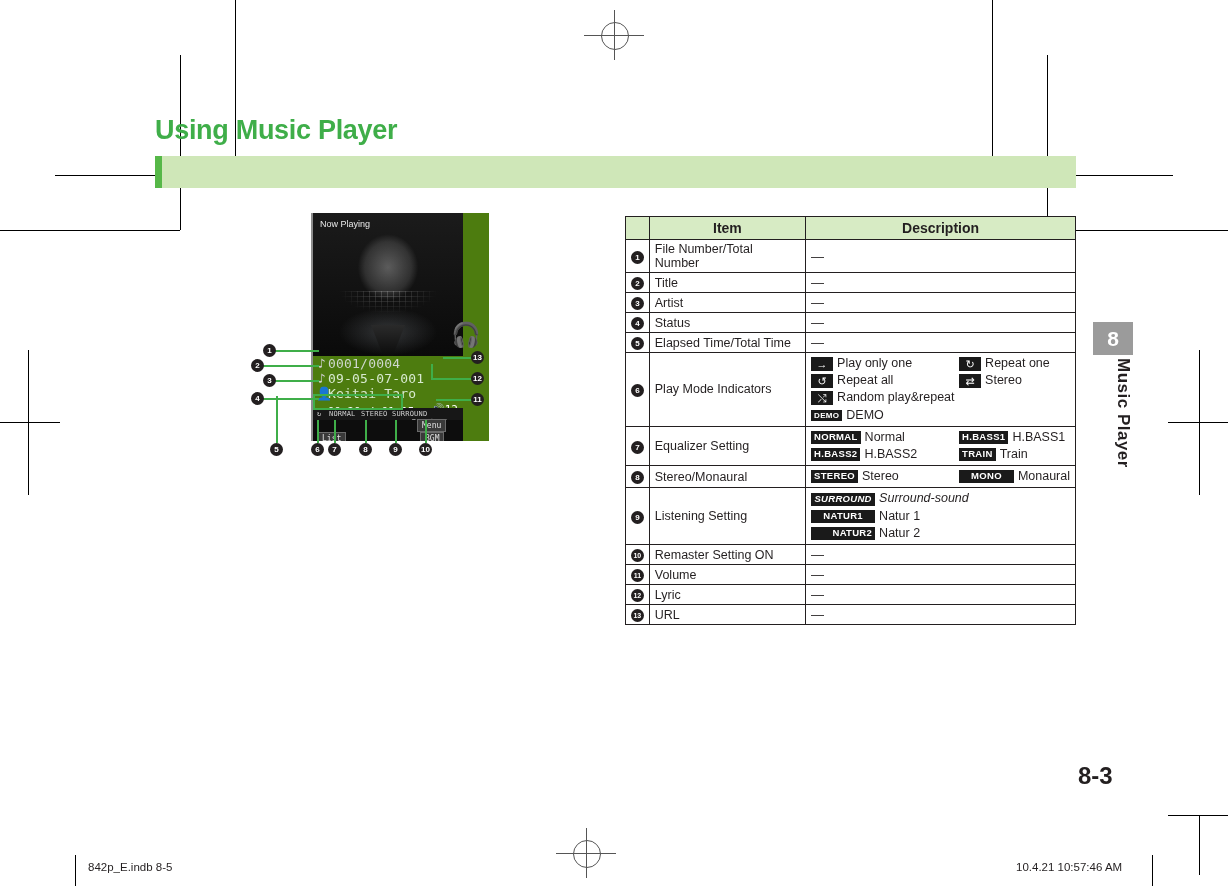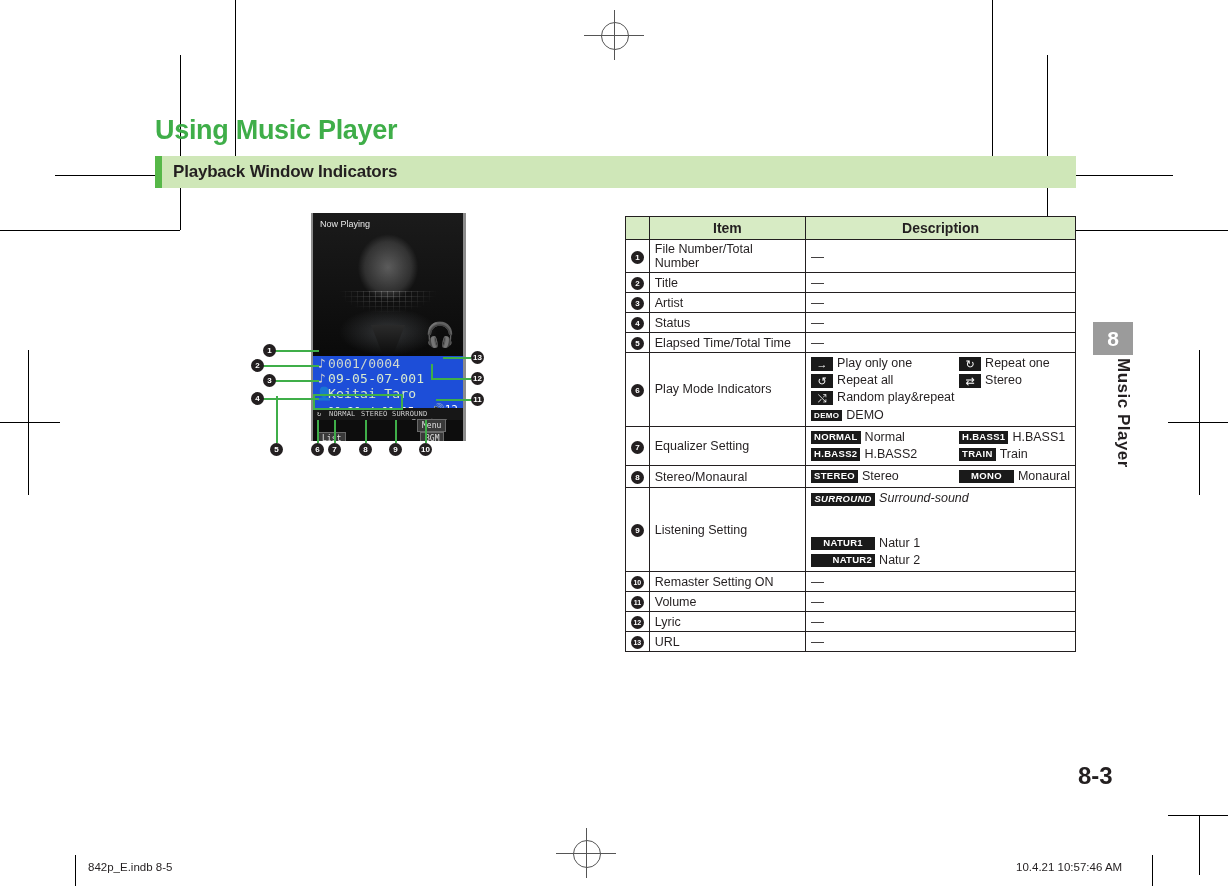--- a/index.html
+++ b/index.html
@@ -28,22 +28,22 @@
   }
   #section-bar .accent{position:absolute;left:0;top:0;width:7px;height:100%;background:#56b848;}
   #section-bar .label{
     position:absolute;left:18px;top:6px;font-size:17px;font-weight:bold;color:#231f20;
     letter-spacing:-0.2px;
   }
 
   
   #phone-figure{position:absolute;left:255px;top:213px;width:235px;height:270px;}
   #phone-screen{
-    position:absolute;left:58px;top:0;width:150px;height:228px;
-    background:#1d4ed8;overflow:hidden;
+    position:absolute;left:58px;top:0;width:176px;height:228px;
+    background:#4d7c0f;overflow:hidden;
     font-family:"DejaVu Sans Mono", monospace;
   }
   #phone-bezel{position:absolute;left:56px;top:0;width:2px;height:228px;background:#8c8c8c;}
   #phone-bezel2{position:absolute;left:208px;top:0;width:3px;height:228px;background:#8c8c8c;}
 
   .art{position:absolute;left:0;top:0;width:150px;height:143px;
        background:
          radial-gradient(ellipse 42px 46px at 50% 38%, rgba(255,255,255,.30) 0%, rgba(255,255,255,.12) 55%, rgba(255,255,255,0) 72%),
          radial-gradient(ellipse 70px 34px at 50% 83%, rgba(190,200,210,.22) 0%, rgba(255,255,255,0) 70%),
          linear-gradient(#1b1b1b,#0a0a0a);
@@ -159,21 +159,20 @@
   <div class="mark" style="left:75px;top:855px;width:1px;height:31px;"></div>
   <div class="mark" style="left:1152px;top:855px;width:1px;height:31px;"></div>
   <div class="mark" style="left:1168px;top:815px;width:60px;height:1px;"></div>
   <div class="mark" style="left:1199px;top:815px;width:1px;height:60px;"></div>
 </div>
 
 <div id="page-title">Using Music Player</div>
 
 <div id="section-bar">
   <div class="accent"></div>
-  <div class="label">Playback Window Indicators</div>
 </div>
 
 <div id="phone-figure">
 
   <div id="phone-bezel"></div>
   <div id="phone-bezel2"></div>
 
   <div id="phone-screen">
 
     <div class="art">
@@ -362,21 +361,21 @@
       </td>
     </tr>
 
     <tr>
       <td class="c-num"><span class="callout" style="position:static;display:inline-block;">9</span></td>
       <td class="c-item">Listening Setting</td>
       <td class="c-desc">
         <div class="opt" style="display:block;font-style:italic;">
           <span class="badge gl" style="width:58px;">SURROUND</span><span class="optlabel">Surround-sound</span>
         </div>
-        <div class="opt" style="display:block;margin-top:27px;">
+        <div class="opt" style="display:block;">
           <span class="badge gl" style="width:58px;">NATUR1</span><span class="optlabel">Natur 1</span>
         </div>
         <div class="opt" style="display:block;">
           <span class="badge gl" style="width:58px;text-align:right;">NATUR2</span><span class="optlabel">Natur 2</span>
         </div>
       </td>
     </tr>
 
     <tr>
       <td class="c-num"><span class="callout" style="position:static;display:inline-block;font-size:7px;">10</span></td>

